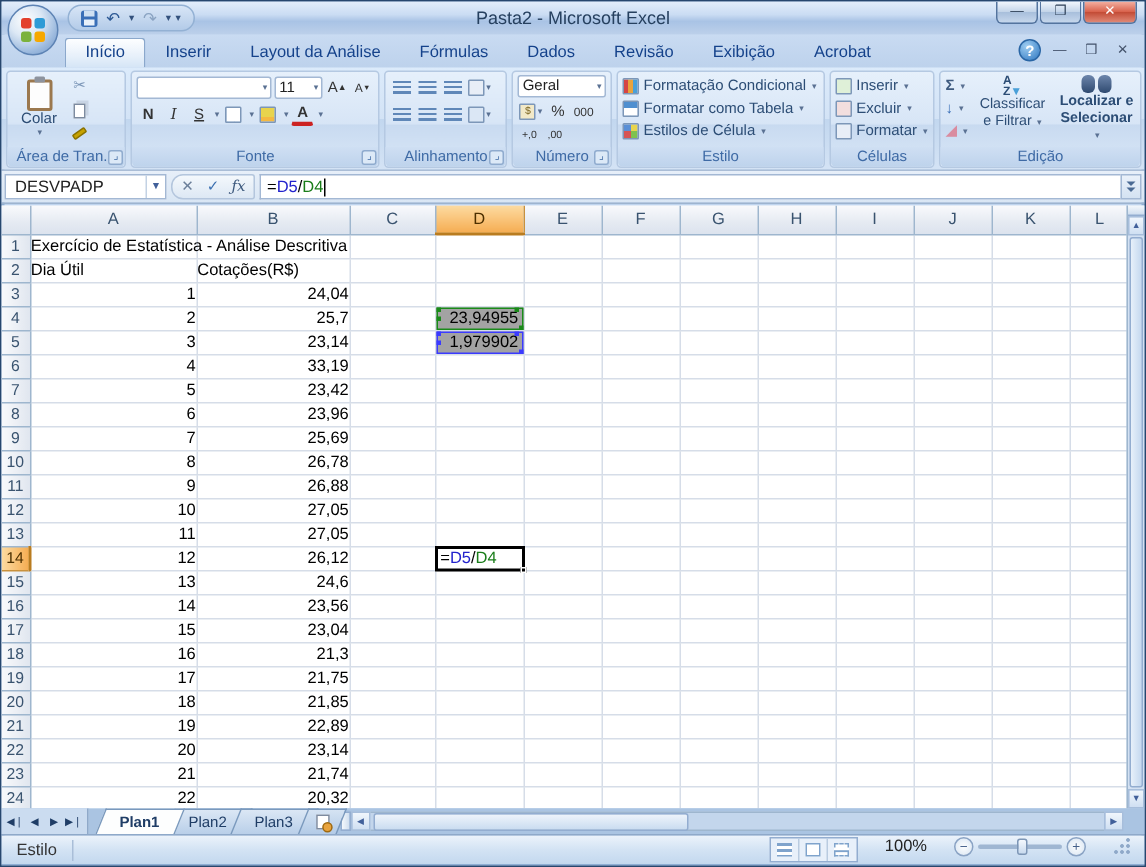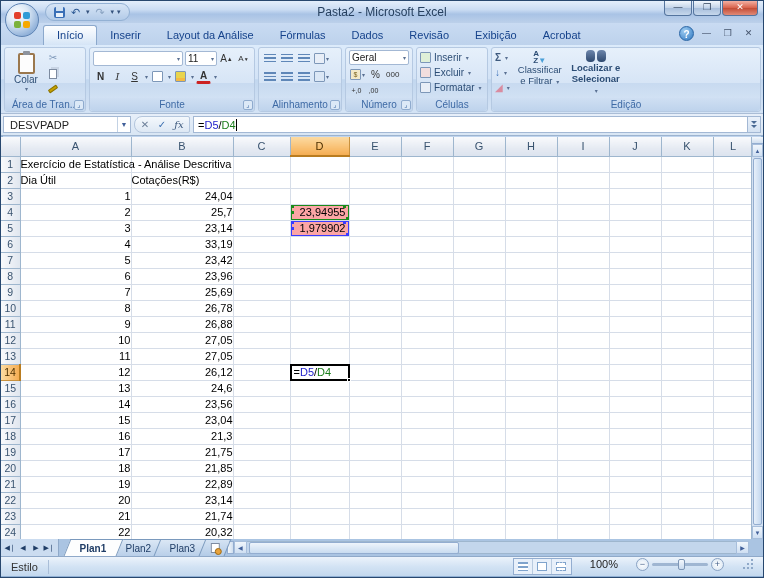--- a/index.html
+++ b/index.html
@@ -76,21 +76,21 @@
   .del-icon{background:#f2dede;}
   .fmt-icon{background:#e8eef7;}
   .big2{width:52px;display:flex;flex-direction:column;align-items:center;font-size:9.5px;color:#2c4d75;line-height:11px;text-align:center;}
   .az-icon{font-size:8px;font-weight:bold;color:#2c4d75;line-height:7px;text-align:left;}
   .binoc{width:20px;height:12px;position:relative;margin-bottom:1px;}
   .binoc:before,.binoc:after{content:"";position:absolute;top:0;width:9px;height:12px;border-radius:4px;background:linear-gradient(#6d86ac,#2f4a70);}
   .binoc:before{left:0;} .binoc:after{right:0;}
   
   .fbar{position:absolute;left:0;top:112px;width:100%;height:23px;background:linear-gradient(#e7eff9,#d9e6f4);
     border-top:1px solid #aabdd6;border-bottom:1px solid #9db4cf;display:flex;align-items:center;padding:2px 2px;}
-  .namebox{width:128px;height:17px;background:#fff;border:1px solid #a3b8d4;display:flex;align-items:center;
+  .namebox{width:108px;height:17px;background:#fff;border:1px solid #a3b8d4;display:flex;align-items:center;
     font-size:11px;color:#222;padding-left:6px;}
   .namebox .arr{margin-left:auto;border-left:1px solid #c3d2e4;width:13px;text-align:center;font-size:7px;color:#41609a;align-self:stretch;line-height:16px;}
   .fxbtns{display:flex;align-items:center;gap:1px;margin:0 3px;padding:0 2px;height:17px;background:linear-gradient(#f4f8fc,#dde8f4);
     border:1px solid #b4c6dd;border-radius:8px 2px 2px 8px;}
   .fxb{width:16px;text-align:center;font-size:10px;color:#6b7f99;}
   .fxb.ok{color:#3b6fb0;}
   .fxb.fx{font-family:"DejaVu Serif",serif;font-style:italic;color:#3e5a7e;}
   .finput{flex:1;height:17px;background:#fff;border:1px solid #a3b8d4;border-right:none;font-size:11px;
     display:flex;align-items:center;padding-left:4px;}
   .caret{display:inline-block;width:1px;height:12px;background:#000;margin-left:0px;}
@@ -107,21 +107,21 @@
   th.ch:first-child{border-left:none;}
   th.ch.sel{background:linear-gradient(#fcdba2,#f9c276 55%,#f5ad53);border-color:#c9913d;border-bottom:2px solid #b97c20;color:#4d3000;}
   th.rh{width:19px;background:linear-gradient(90deg,#f9fafc,#e0e6ef);border:1px solid #9eb6ce;border-left:none;
     font-size:10.5px;font-weight:normal;color:#39536f;text-align:center;}
   th.rh.sel{background:linear-gradient(90deg,#fcdba2,#f5ad53);border-color:#c9913d;border-right:2px solid #b97c20;color:#4d3000;}
   td.cell{height:16px;border-right:1px solid #d6dde8;border-bottom:1px solid #d6dde8;font-size:11px;color:#000;
     padding:0 3px;position:relative;}
   td.cell.tR{text-align:right;}
   td.cell.tL{text-align:left;margin-left:28px;}
   .refbox{position:absolute;inset:0;z-index:3;display:flex;align-items:center;justify-content:flex-end;
-    padding-right:2px;font-size:11px;background:#fca5a5;}
+    padding-right:2px;font-size:11px;background:#a3a3a3;}
   .refbox .hnd{position:absolute;width:3px;height:3px;z-index:4;}
   .editbox{position:absolute;left:-1px;top:-1px;right:-1px;bottom:-1px;z-index:5;border:2px solid #000;background:#fff;
     display:flex;align-items:center;padding-left:2px;font-size:11px;}
   .editbox .fill{position:absolute;right:-3px;bottom:-3px;width:4px;height:4px;background:#000;border:1px solid #fff;}
   
   .vscroll{position:absolute;right:0;top:136px;width:12px;height:402px;background:#d3e1f2;border-left:1px solid #9eb6ce;
     display:flex;flex-direction:column;}
   .vsplit{height:7px;background:linear-gradient(#f4f8fc,#cfdeef);border-bottom:1px solid #93add0;}
   .sbtn{height:13px;display:flex;align-items:center;justify-content:center;font-size:6px;color:#41609a;
     background:linear-gradient(#f0f6fc,#cfdff2);border:1px solid #a7bedb;}
@@ -338,20 +338,38 @@
         <div class="fbtn" style="font-size:8px">000</div>
       </div>
       <div class="row" style="margin-top:1px">
         <div class="fbtn" style="font-size:7px">+,0</div>
         <div class="fbtn" style="font-size:7px">,00</div>
       </div>
       <div class="glabel">Número</div>
       <div class="launcher">⌟</div>
     </div>
 
+    <div class="rgroup" style="width:142px">
+      <div class="stackbtn">
+        <span class="sicon cf-icon"></span>
+        <span>Formatação Condicional</span>
+          <span class="small-arr">▾</span>
+      </div>
+      <div class="stackbtn">
+        <span class="sicon tbl-icon"></span>
+        <span>Formatar como Tabela</span>
+          <span class="small-arr">▾</span>
+      </div>
+      <div class="stackbtn">
+        <span class="sicon cs-icon"></span>
+        <span>Estilos de Célula</span>
+          <span class="small-arr">▾</span>
+      </div>
+      <div class="glabel">Estilo</div>
+    </div>
 
     <div class="rgroup" style="width:72px">
       <div class="stackbtn">
         <span class="sicon ins-icon"></span>
         <span>Inserir</span>
           <span class="small-arr">▾</span>
       </div>
       <div class="stackbtn">
         <span class="sicon del-icon"></span>
         <span>Excluir</span>

